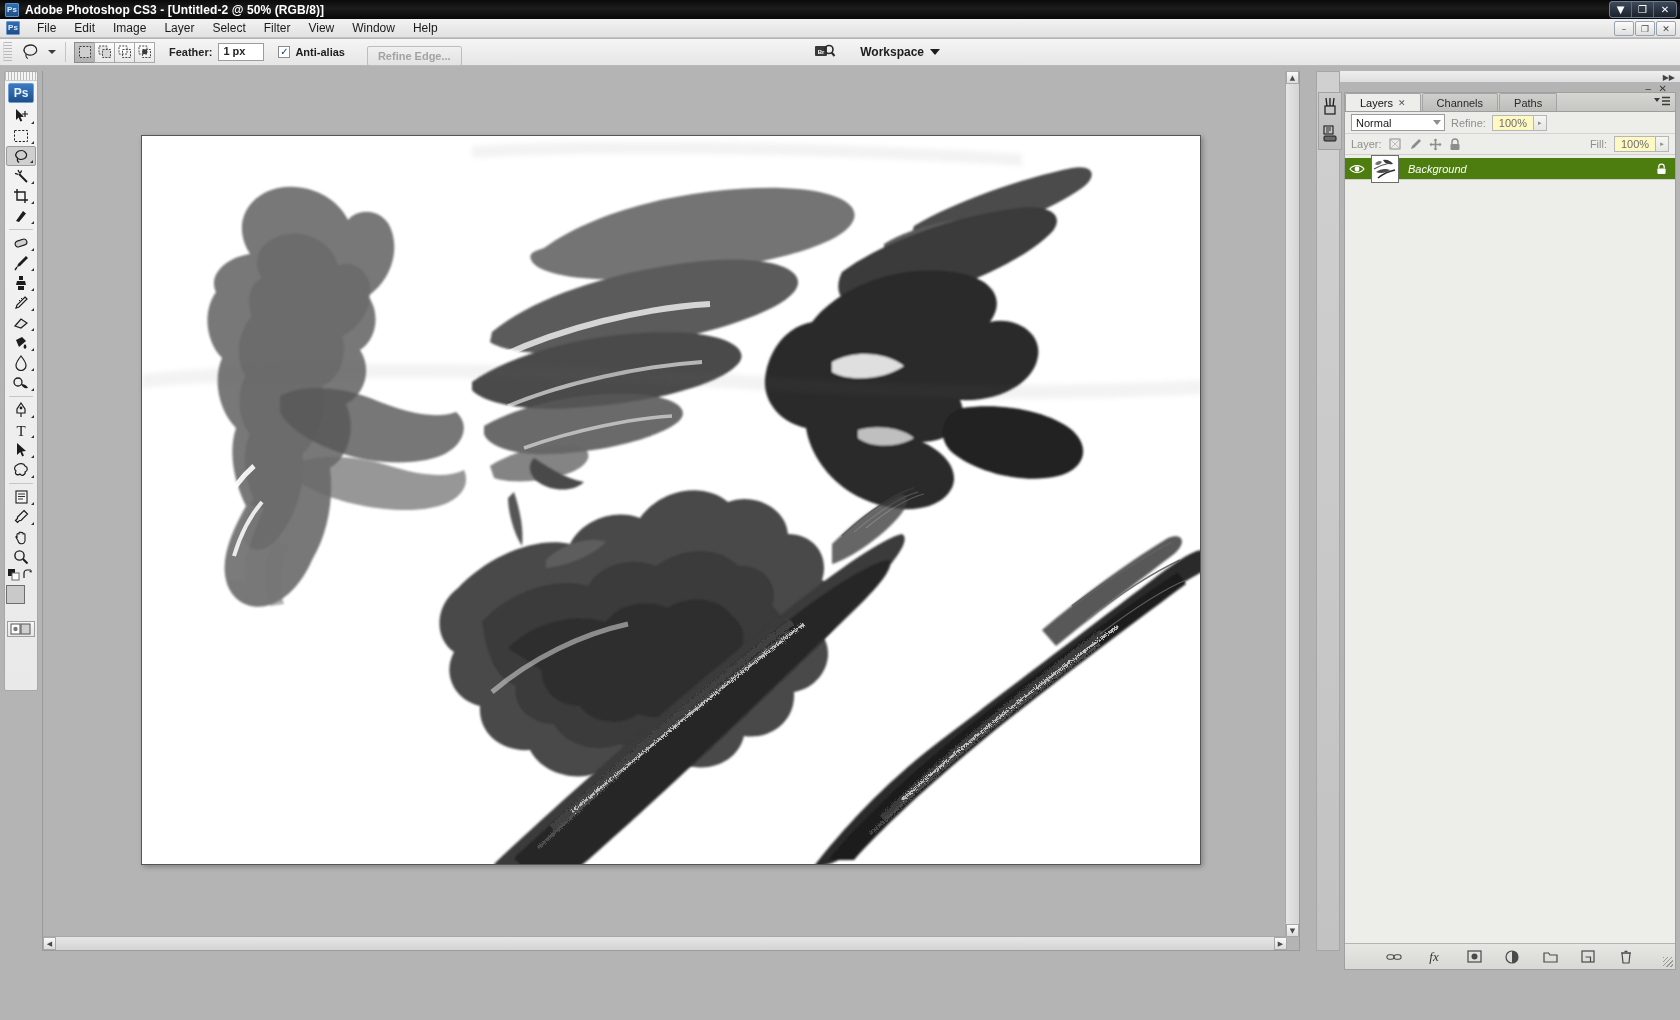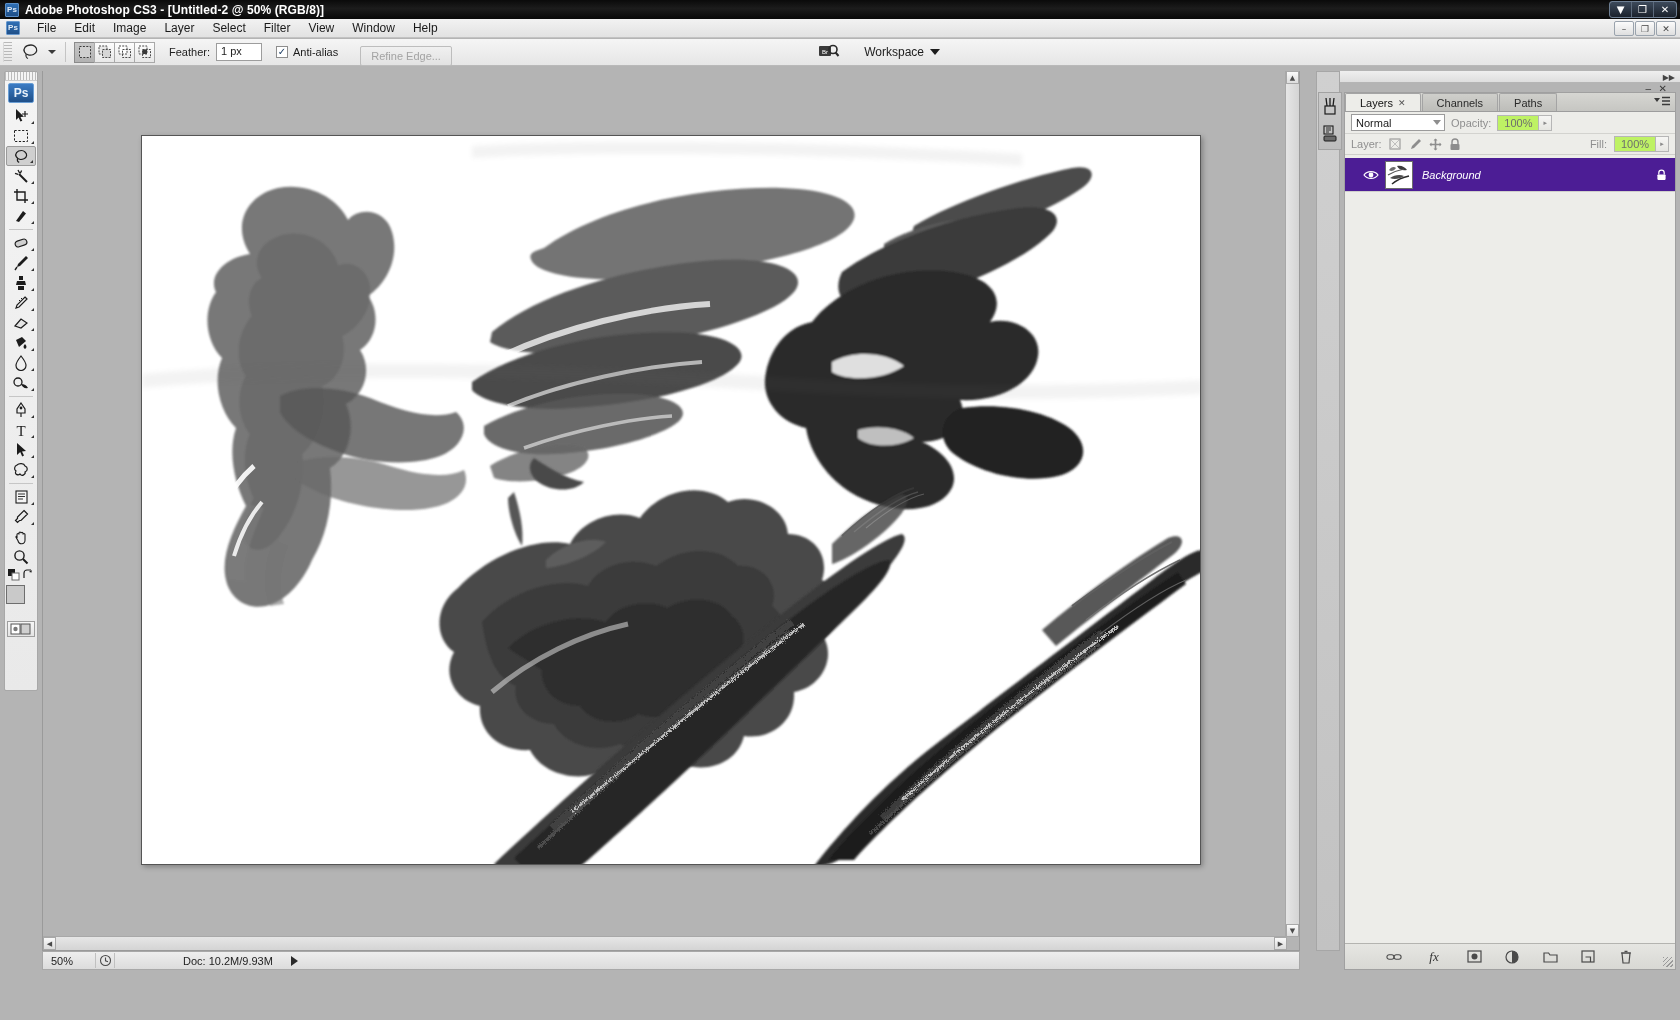--- a/index.html
+++ b/index.html
@@ -68,21 +68,21 @@
     border: 1px solid #9aa3ad; border-radius: 2px;
     font-size: 9px; color: #444; display:flex; align-items:center; justify-content:center;
     font-family: "DejaVu Sans", sans-serif;
   }
 
   
   .optionsbar {
     position: absolute; left: 0; top: 39px; width: 1680px; height: 27px;
     background: linear-gradient(to bottom,#f5f5f5,#e6e6e6);
     border-bottom: 1px solid #b9b9b9;
-    display: flex; align-items: center;
+    display: flex; align-items: center; font-weight: bold;
   }
   .opt-grip {
     width: 9px; height: 20px; margin-left: 3px; margin-right: 6px;
     background: repeating-linear-gradient(to bottom,#b9b9b9 0 1px,transparent 1px 3px);
     border-left: 1px solid #d8d8d8;
   }
   .lasso-btn {
     width: 26px; height: 22px; display:flex; align-items:center; justify-content:center;
   }
   .caret { width:0;height:0;border-left:4px solid transparent;border-right:4px solid transparent;
@@ -254,37 +254,37 @@
     width:94px; height:17px; background:#ffffff; border:1px solid #9b9b9b;
     font-size:11px; color:#1a1a1a; display:flex; align-items:center; padding-left:4px;
     position:relative;
   }
   .combo .arr {
     position:absolute; right:3px; top:5px; width:0;height:0;
     border-left:4px solid transparent;border-right:4px solid transparent;border-top:5px solid #8e8e8e;
   }
   .sm-label { font-size:11px; color:#8f8f8f; }
   .num-field {
-    width:42px;height:16px;border:1px solid #b6b6b6;background:#bef264;
+    width:42px;height:16px;border:1px solid #b6b6b6;background:#fef9c3;
     font-size:11px;color:#6e6e6e;display:flex;align-items:center;justify-content:center;
   }
   .num-arr { width:13px;height:16px;border:1px solid #b6b6b6;border-left:none;
     background:linear-gradient(to bottom,#f6f6f4,#e6e6e2);
     display:flex;align-items:center;justify-content:center;font-size:7px;color:#8a8a8a;
     font-family:"DejaVu Sans",sans-serif;}
   .lockrow {
     height:21px; display:flex; align-items:center; padding:0 6px; gap:7px;
     border-bottom:1px solid #cfcfcb;
   }
   .lock-ico { width:13px;height:13px; display:flex;align-items:center;justify-content:center; }
 
   .layer-list { position:absolute; left:0; right:0; top:65px; bottom:27px; background:#edede9; }
   .layer-row {
-    height:34px; display:flex; align-items:center;
-    background:#4c1d95; color:#ffffff; border-bottom:1px solid #cfcfcb;padding-left:14px;
+    height:22px; display:flex; align-items:center;
+    background:#4d7c0f; color:#ffffff; border-bottom:1px solid #cfcfcb;
   }
   .eye-cell { width:24px; display:flex; align-items:center; justify-content:center; }
   .thumb {
     width:28px;height:28px;background:#ffffff;border:1px solid #6d6d6d; margin-left:2px;
     position:relative; overflow:hidden;
   }
   .layer-name { font-size:11px; font-style:italic; margin-left:9px; flex:1; }
   .lock-badge { margin-right:8px; }
 
   .panel-footer {
@@ -726,31 +726,20 @@
     <div class="doc-scroll-v">
       <div class="scroll-arrow">▲</div>
       <div class="scroll-arrow" style="position:absolute;bottom:0;">▼</div>
     </div>
     <div class="doc-scroll-h">
       <div class="scroll-arrow" style="position:absolute;left:0;">◀</div>
       <div class="scroll-arrow" style="position:absolute;right:0;">▶</div>
     </div>
   </div>
 
-  <div class="statusbar">
-    <div class="status-zoom">50%</div>
-    <div class="status-ico">
-      <svg width="13" height="13" viewBox="0 0 13 13">
-          <circle cx="6.5" cy="6.5" r="5" fill="none" stroke="#4a4a4a" stroke-width="1.1"></circle>
-          <path d="M6.5 3.4 L6.5 6.8 L9 7.8" stroke="#4a4a4a" stroke-width="1.1" fill="none"></path>
-        </svg>
-    </div>
-    <div class="status-doc">Doc: 10.2M/9.93M</div>
-    <div class="status-tri"></div>
-  </div>
 
   <div class="dockbar-top"></div>
   <div class="dock-collapse">◀◀</div>
   <div class="dock-expand">▶▶</div>
 
   <div class="dock-strip"></div>
   <div class="icon-column">
     <div class="icol-btn">
       <svg width="16" height="20" viewBox="0 0 16 20">
         <path d="M4 1 L5 9 M8 1 L8 9 M12 1 L11 9" stroke="#1c1c1c" stroke-width="1.3"></path>
@@ -788,21 +777,21 @@
     </div>
 
     <div style="position:absolute;right:24px;top:-10px;font-size:10px;color:#3a3a3a;">–</div>
     <div style="position:absolute;right:8px;top:-10px;font-size:10px;color:#3a3a3a;">✕</div>
 
     <div class="blendrow">
       <div class="combo">
         <span>Normal</span>
         <i class="arr"></i>
       </div>
-      <div class="sm-label">Opacity:</div>
+      <div class="sm-label">Refine:</div>
       <div style="display:flex;">
         <div class="num-field">100%</div>
         <div class="num-arr">▸</div>
       </div>
     </div>
 
     <div class="lockrow">
       <div class="sm-label">Layer:</div>
       <div class="lock-ico">
         <svg width="12" height="12" viewBox="0 0 12 12">

